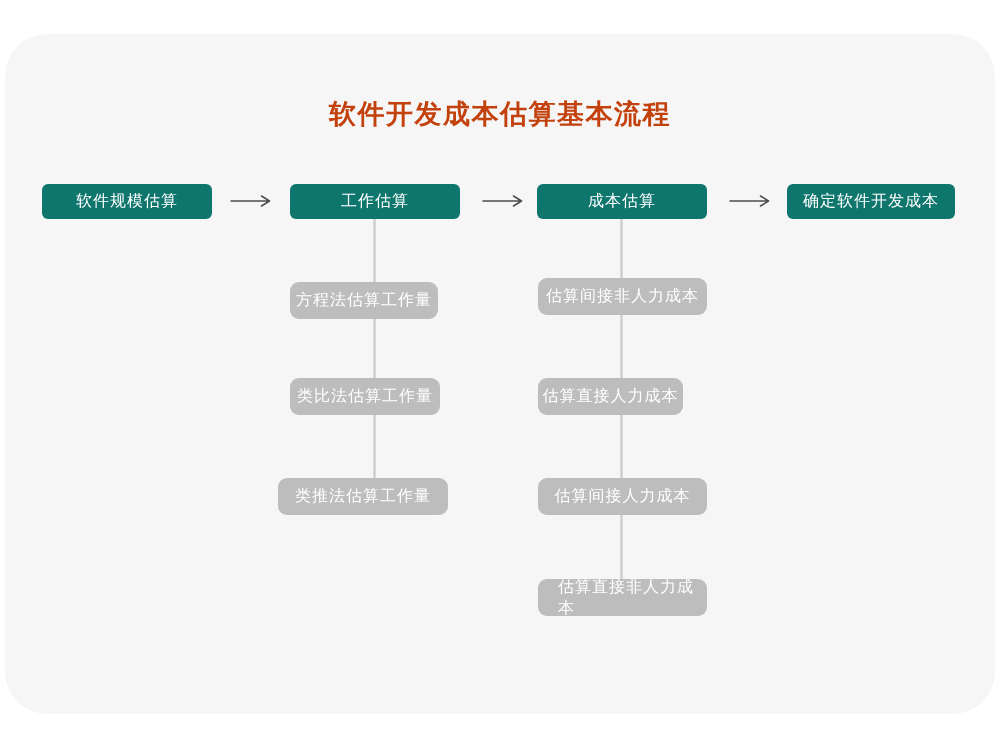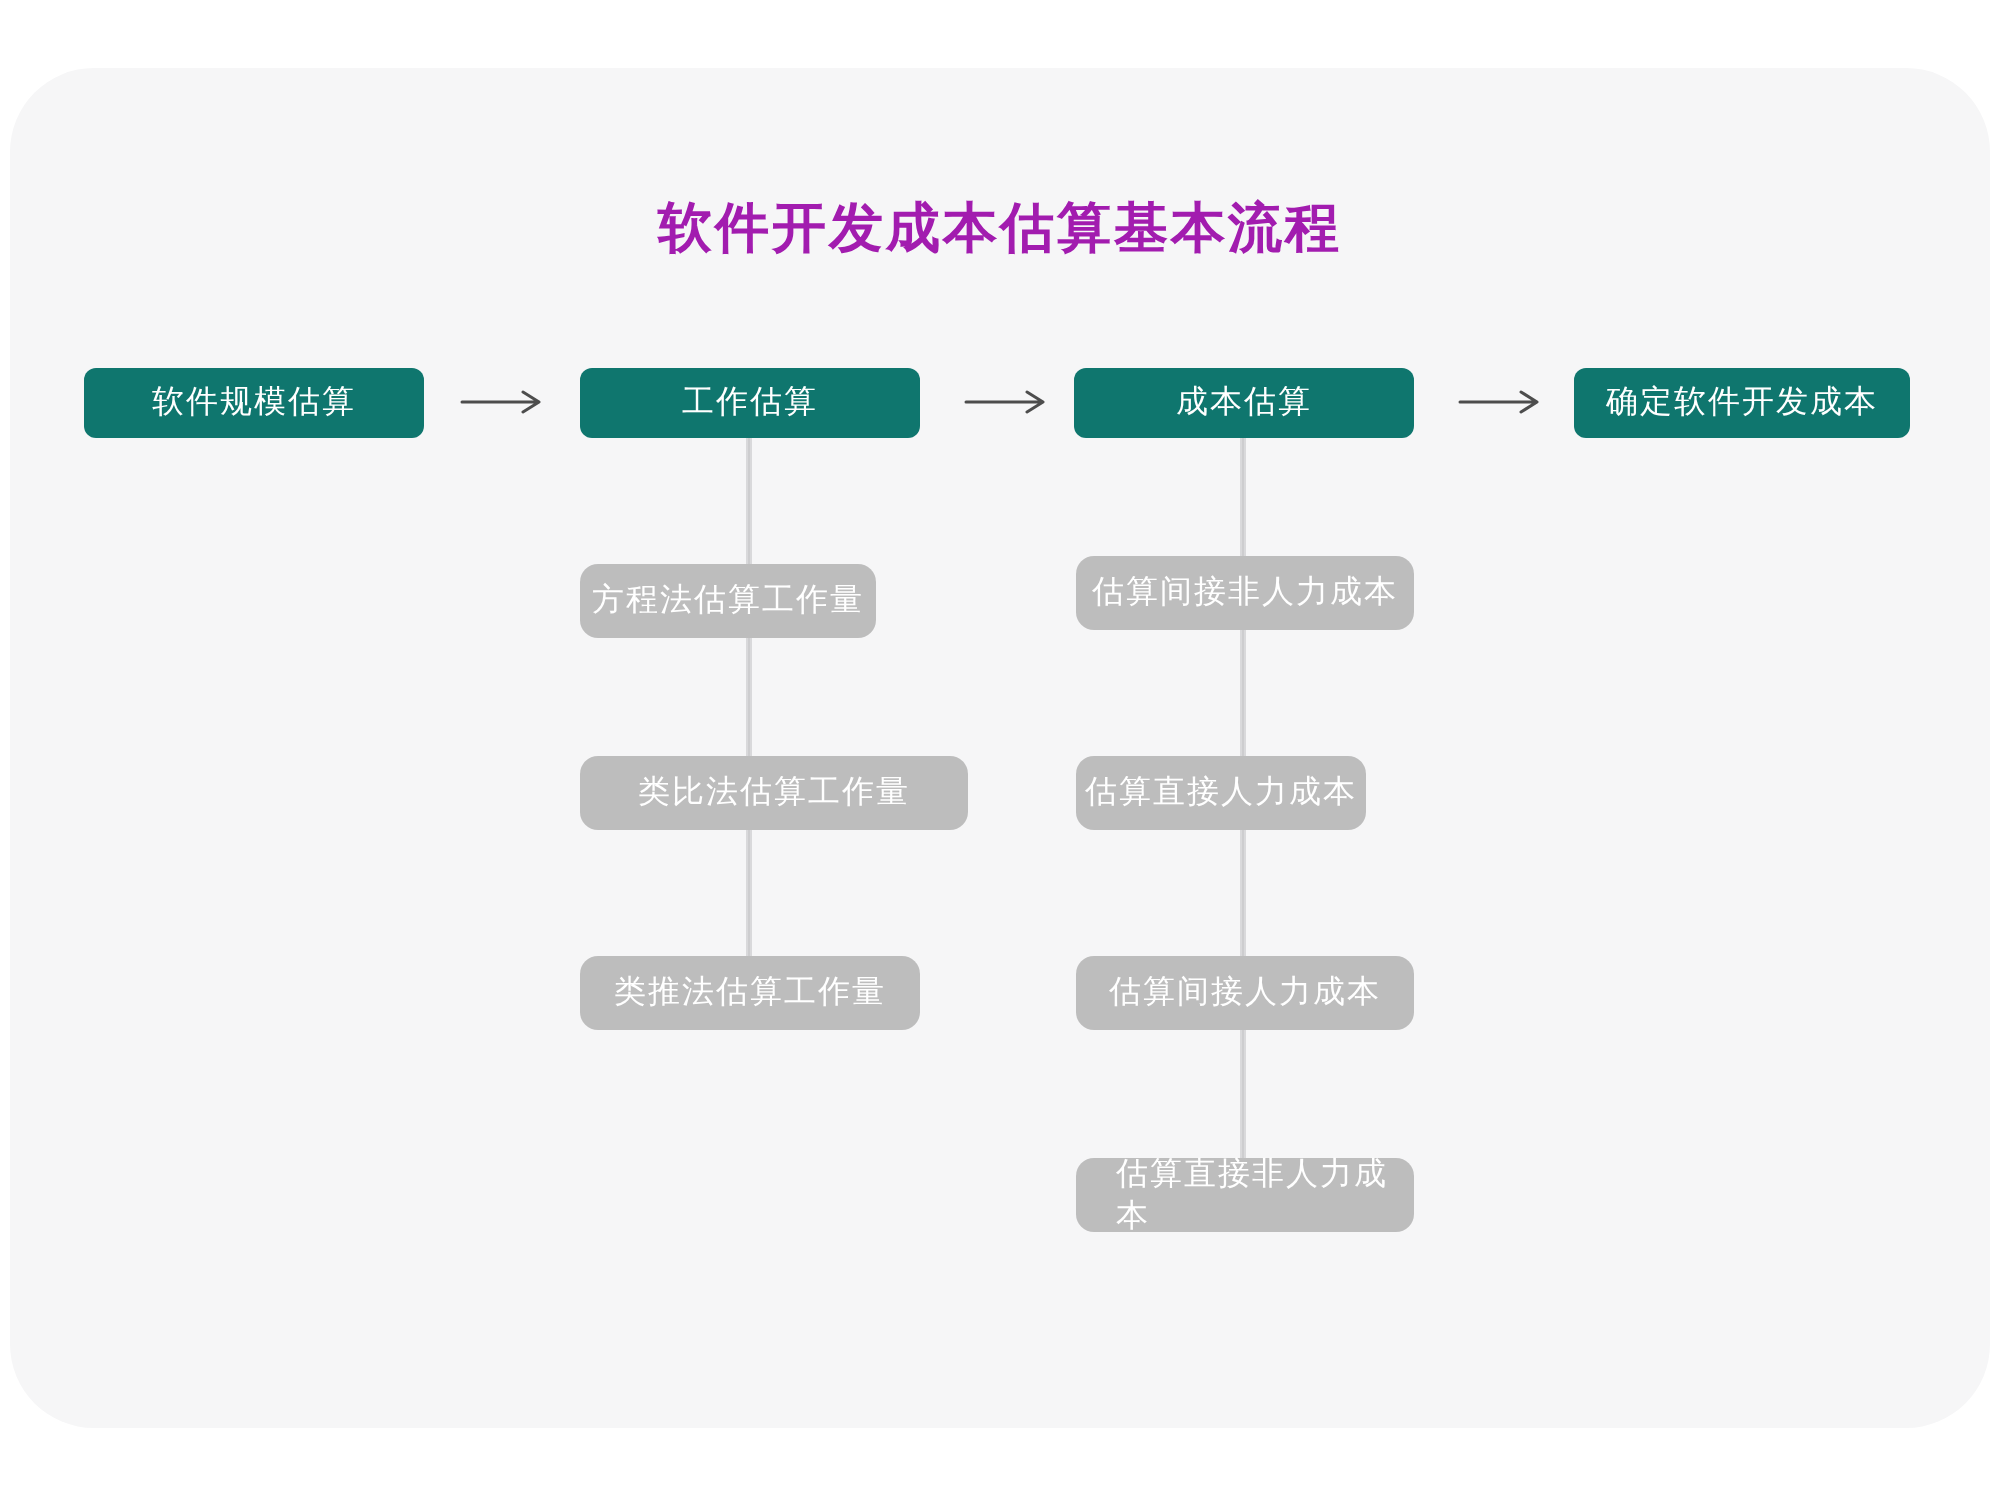--- a/index.html
+++ b/index.html
@@ -19,21 +19,21 @@
     background: #f6f6f7;
     border-radius: 42px;
   }
   .title {
     position: absolute;
     left: 0; top: 96px;
     width: 1000px;
     text-align: center;
     font-size: 27px;
     font-weight: 600;
-    color: #a21caf;
+    color: #c2410c;
     letter-spacing: 1.5px;
   }
   .pnode {
     position: absolute;
     top: 184px;
     height: 35px;
     background: #0f766e;
     border-radius: 6px;
     color: #ffffff;
     font-size: 16px;
@@ -89,21 +89,21 @@
     <path d="M1 8 H39 M31.5 3 L39.5 8 L31.5 13" fill="none" stroke="#4d4d4d" stroke-width="1.5" stroke-linecap="round" stroke-linejoin="round"></path>
   </svg>
   <svg class="arrow-svg" style="left:482px;" width="42" height="16" viewBox="0 0 42 16">
     <path d="M1 8 H39 M31.5 3 L39.5 8 L31.5 13" fill="none" stroke="#4d4d4d" stroke-width="1.5" stroke-linecap="round" stroke-linejoin="round"></path>
   </svg>
   <svg class="arrow-svg" style="left:729px;" width="42" height="16" viewBox="0 0 42 16">
     <path d="M1 8 H39 M31.5 3 L39.5 8 L31.5 13" fill="none" stroke="#4d4d4d" stroke-width="1.5" stroke-linecap="round" stroke-linejoin="round"></path>
   </svg>
 
   <div class="gnode" style="left:290px; top:282px; width:148px;">方程法估算工作量</div>
-  <div class="gnode" style="left:290px; top:378px; width:194px;">类比法估算工作量</div>
-  <div class="gnode" style="left:290px; top:478px; width:170px;">类推法估算工作量</div>
+  <div class="gnode" style="left:290px; top:378px; width:150px;">类比法估算工作量</div>
+  <div class="gnode" style="left:278px; top:478px; width:170px;">类推法估算工作量</div>
 
   <div class="gnode" style="left:538px; top:278px; width:169px;">估算间接非人力成本</div>
   <div class="gnode" style="left:538px; top:378px; width:145px;">估算直接人力成本</div>
   <div class="gnode" style="left:538px; top:478px; width:169px;">估算间接人力成本</div>
   <div class="gnode" style="left:538px; top:579px; width:169px;padding-left:20px;">估算直接非人力成本</div>
 
 </div>
 
 </body></html>

